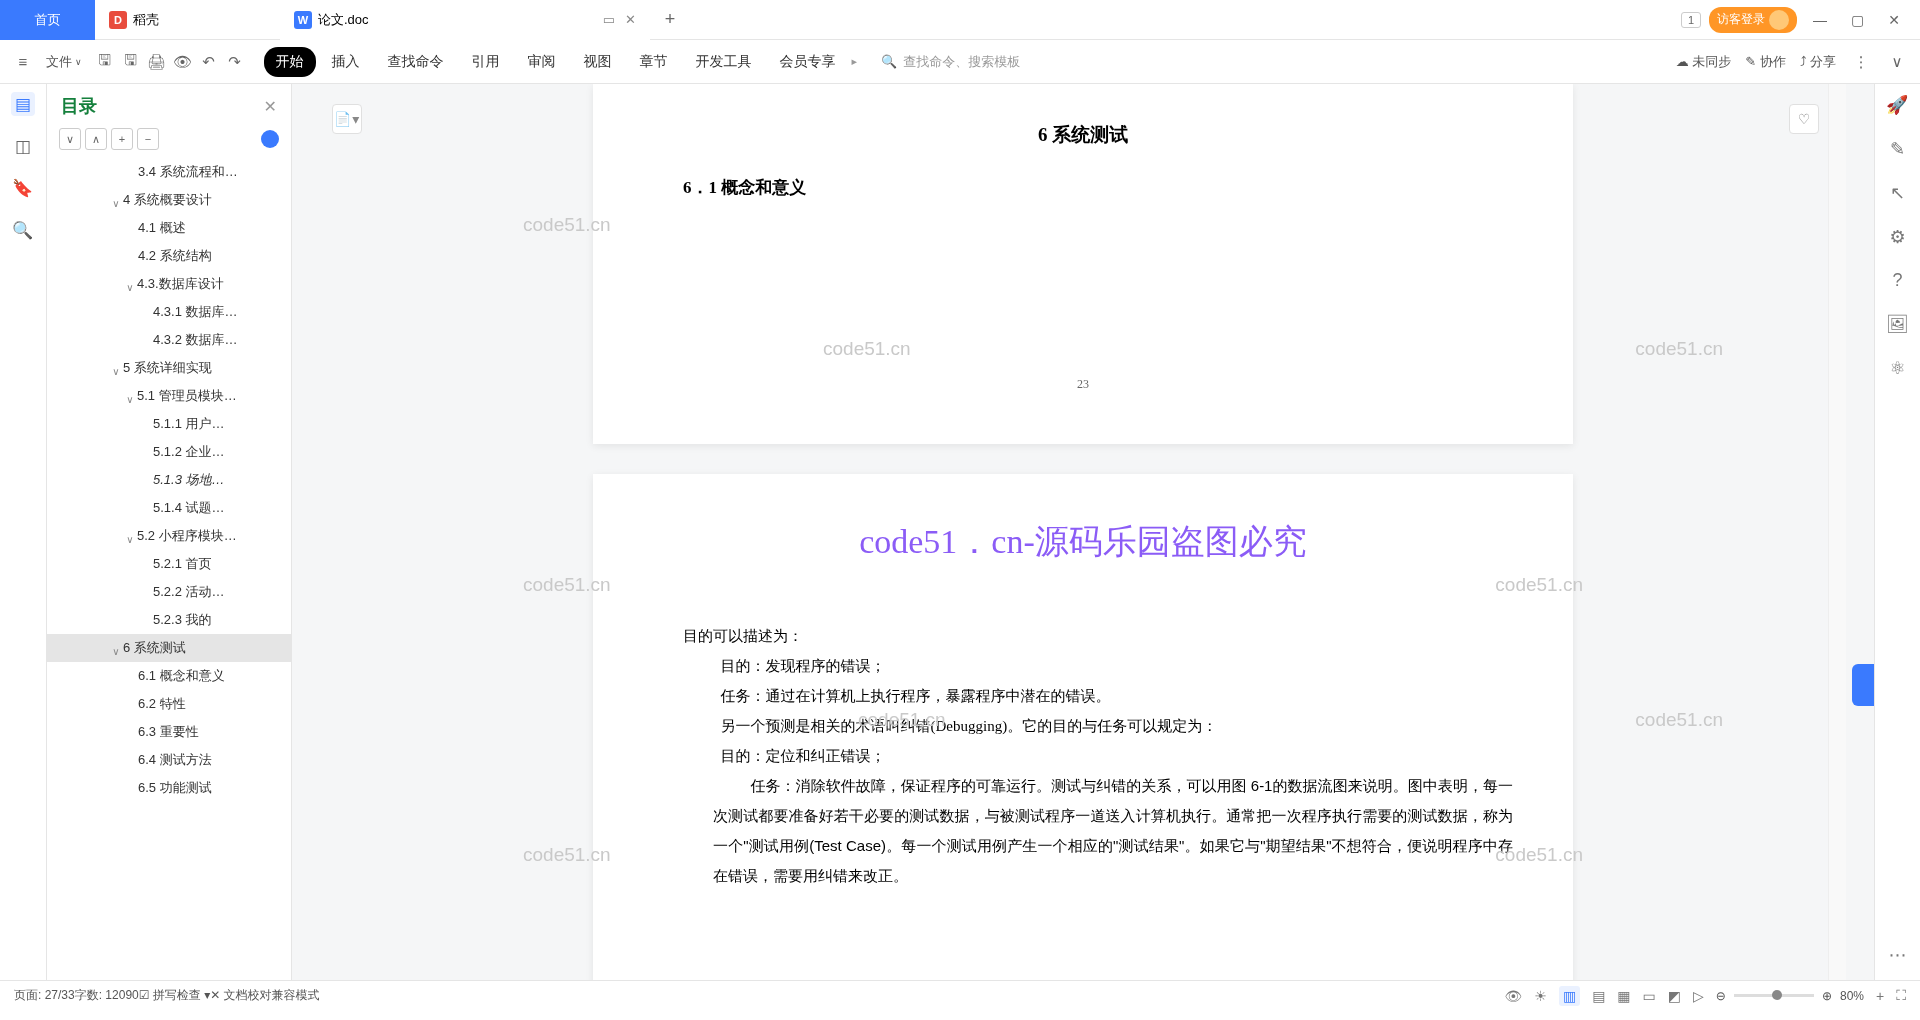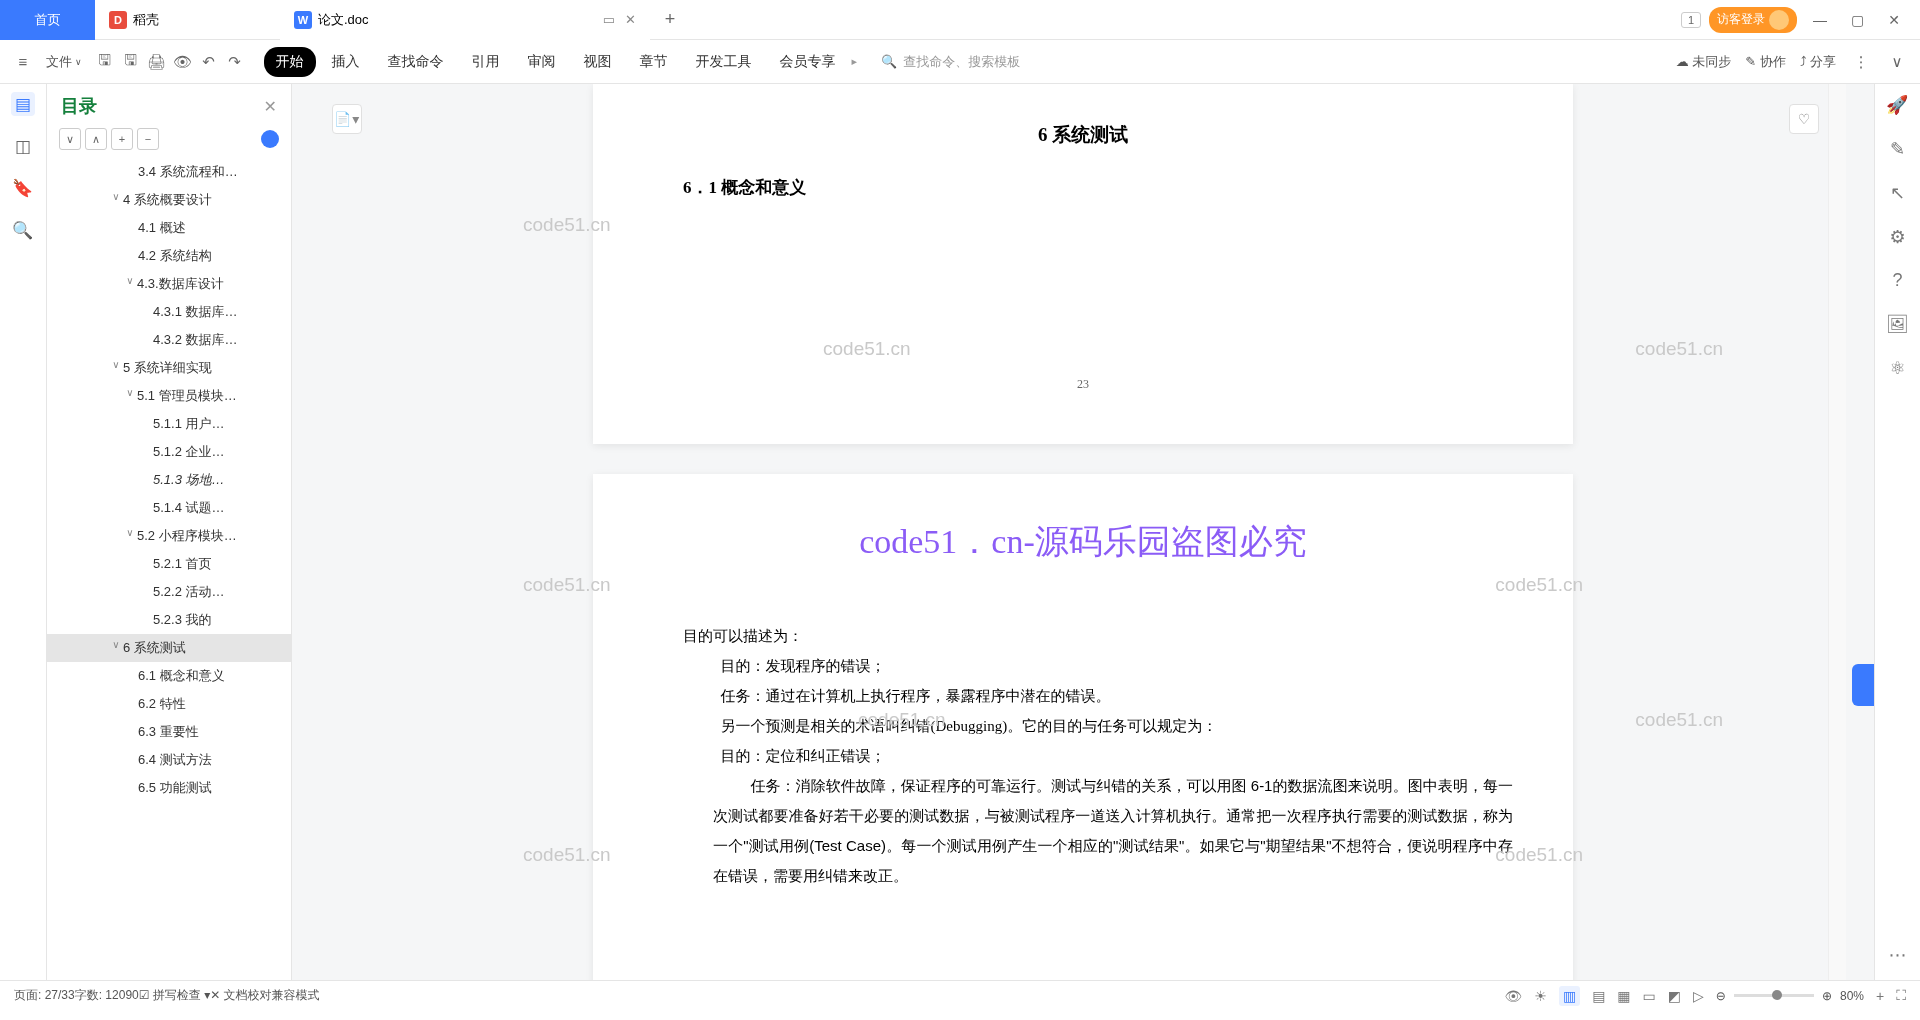--- a/index.html
+++ b/index.html
@@ -31,21 +31,21 @@
 .lb-ico{width:24px;height:24px;color:#666;display:flex;align-items:center;justify-content:center;font-size:17px}
 .lb-ico.active{color:#3a7afe;background:#eaf1ff;border-radius:4px;padding:3px}
 .outline{width:245px;border-right:1px solid #e5e5e5;display:flex;flex-direction:column}
 .ol-head{display:flex;align-items:center;padding:10px 14px;gap:10px}
 .ol-title{font-size:18px;font-weight:bold;color:#15803d}
 .ol-close{margin-left:auto;color:#999;font-size:16px}
 .ol-tools{display:flex;gap:4px;padding:0 12px 8px;align-items:center}
 .ol-tool{width:22px;height:22px;border:1px solid #ccc;border-radius:3px;display:flex;align-items:center;justify-content:center;font-size:11px;color:#666}
 .ol-ai{width:18px;height:18px;background:#3a7afe;border-radius:50%;margin-left:auto}
 .ol-list{flex:1;overflow-y:auto;font-size:13px;color:#333}
-.ol-item{padding:5px 8px 5px 0;display:flex;align-items:flex-start;white-space:nowrap;overflow:hidden;text-overflow:ellipsis}
+.ol-item{padding:5px 8px 5px 0;display:flex;align-items:flex-end;white-space:nowrap;overflow:hidden;text-overflow:ellipsis}
 .ol-item.sel{background:#e5e5e5}
 .ol-chev{width:14px;color:#888;font-size:10px;flex-shrink:0;text-align:center}
 .doc-area{flex:1;background:#f5f6f7;position:relative;overflow:hidden;display:flex;justify-content:center}
 .pages{width:980px;padding-top:0}
 .page{background:#fff;box-shadow:0 2px 8px rgba(0,0,0,.08);margin-bottom:30px;position:relative;padding:30px 90px}
 .page1{height:360px}
 .page2{height:540px}
 .h1{text-align:center;font-size:19px;font-weight:bold;margin:8px 0 28px;font-family:SimSun}
 .h2{font-size:17px;font-weight:bold;margin:12px 0;font-family:SimSun}
 .body-txt{font-size:15px;line-height:2;text-indent:2em;font-family:SimSun;text-align:justify}

